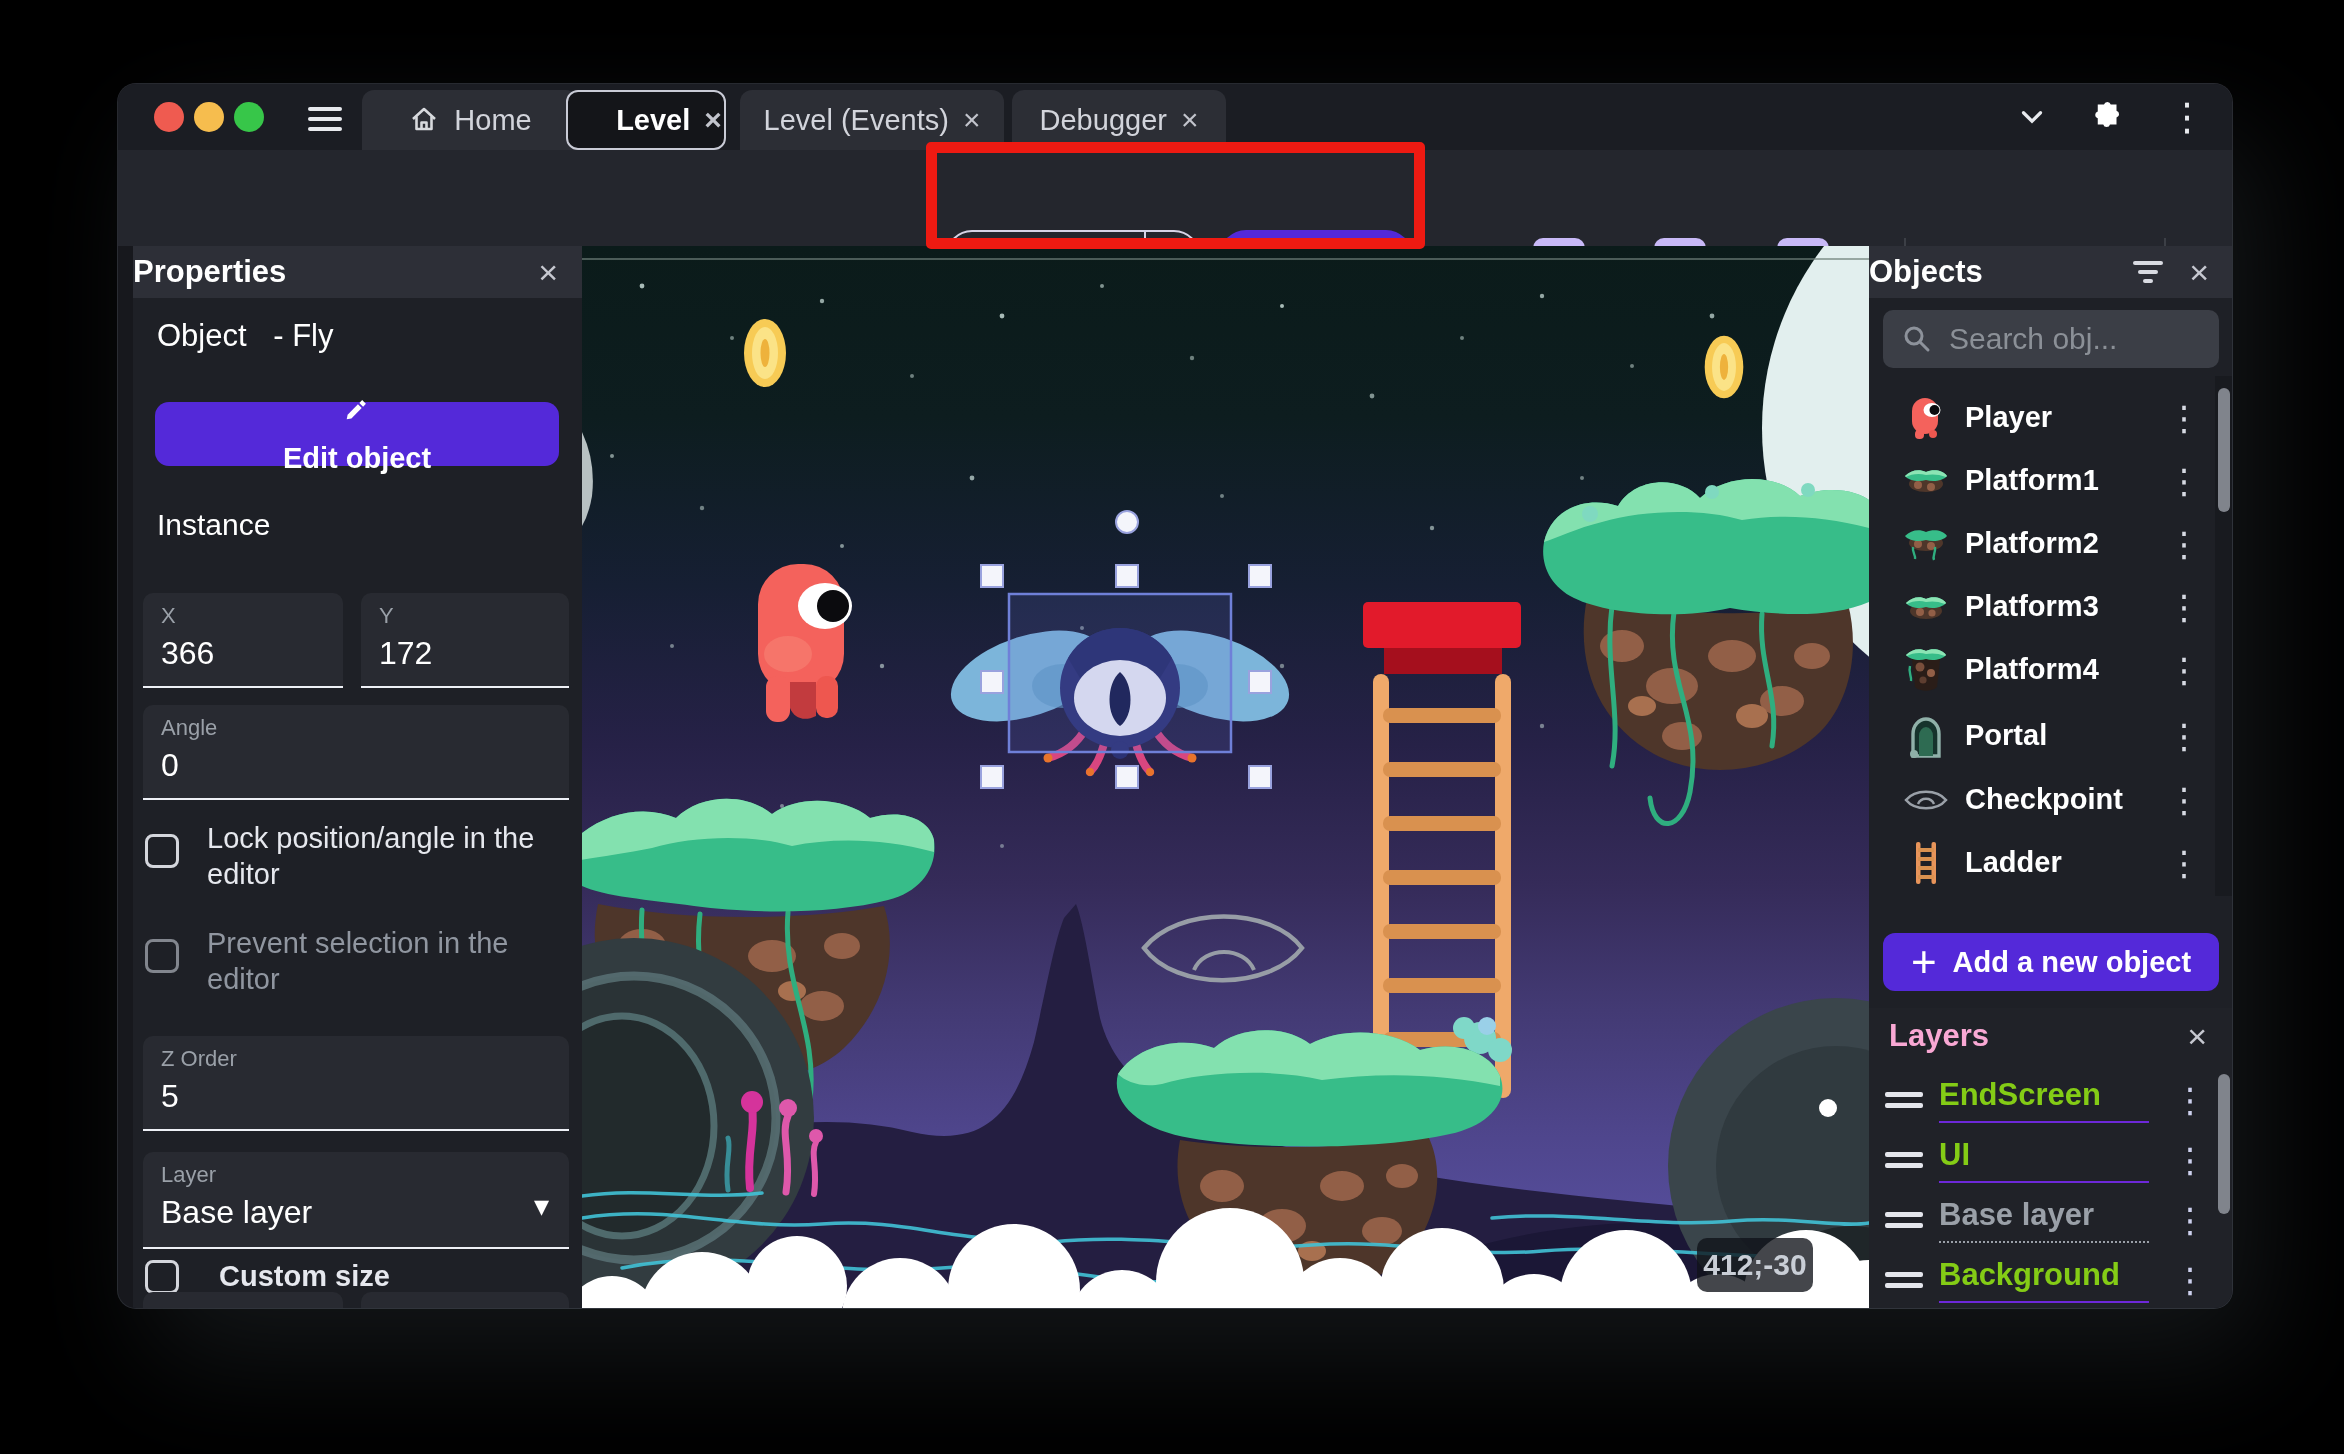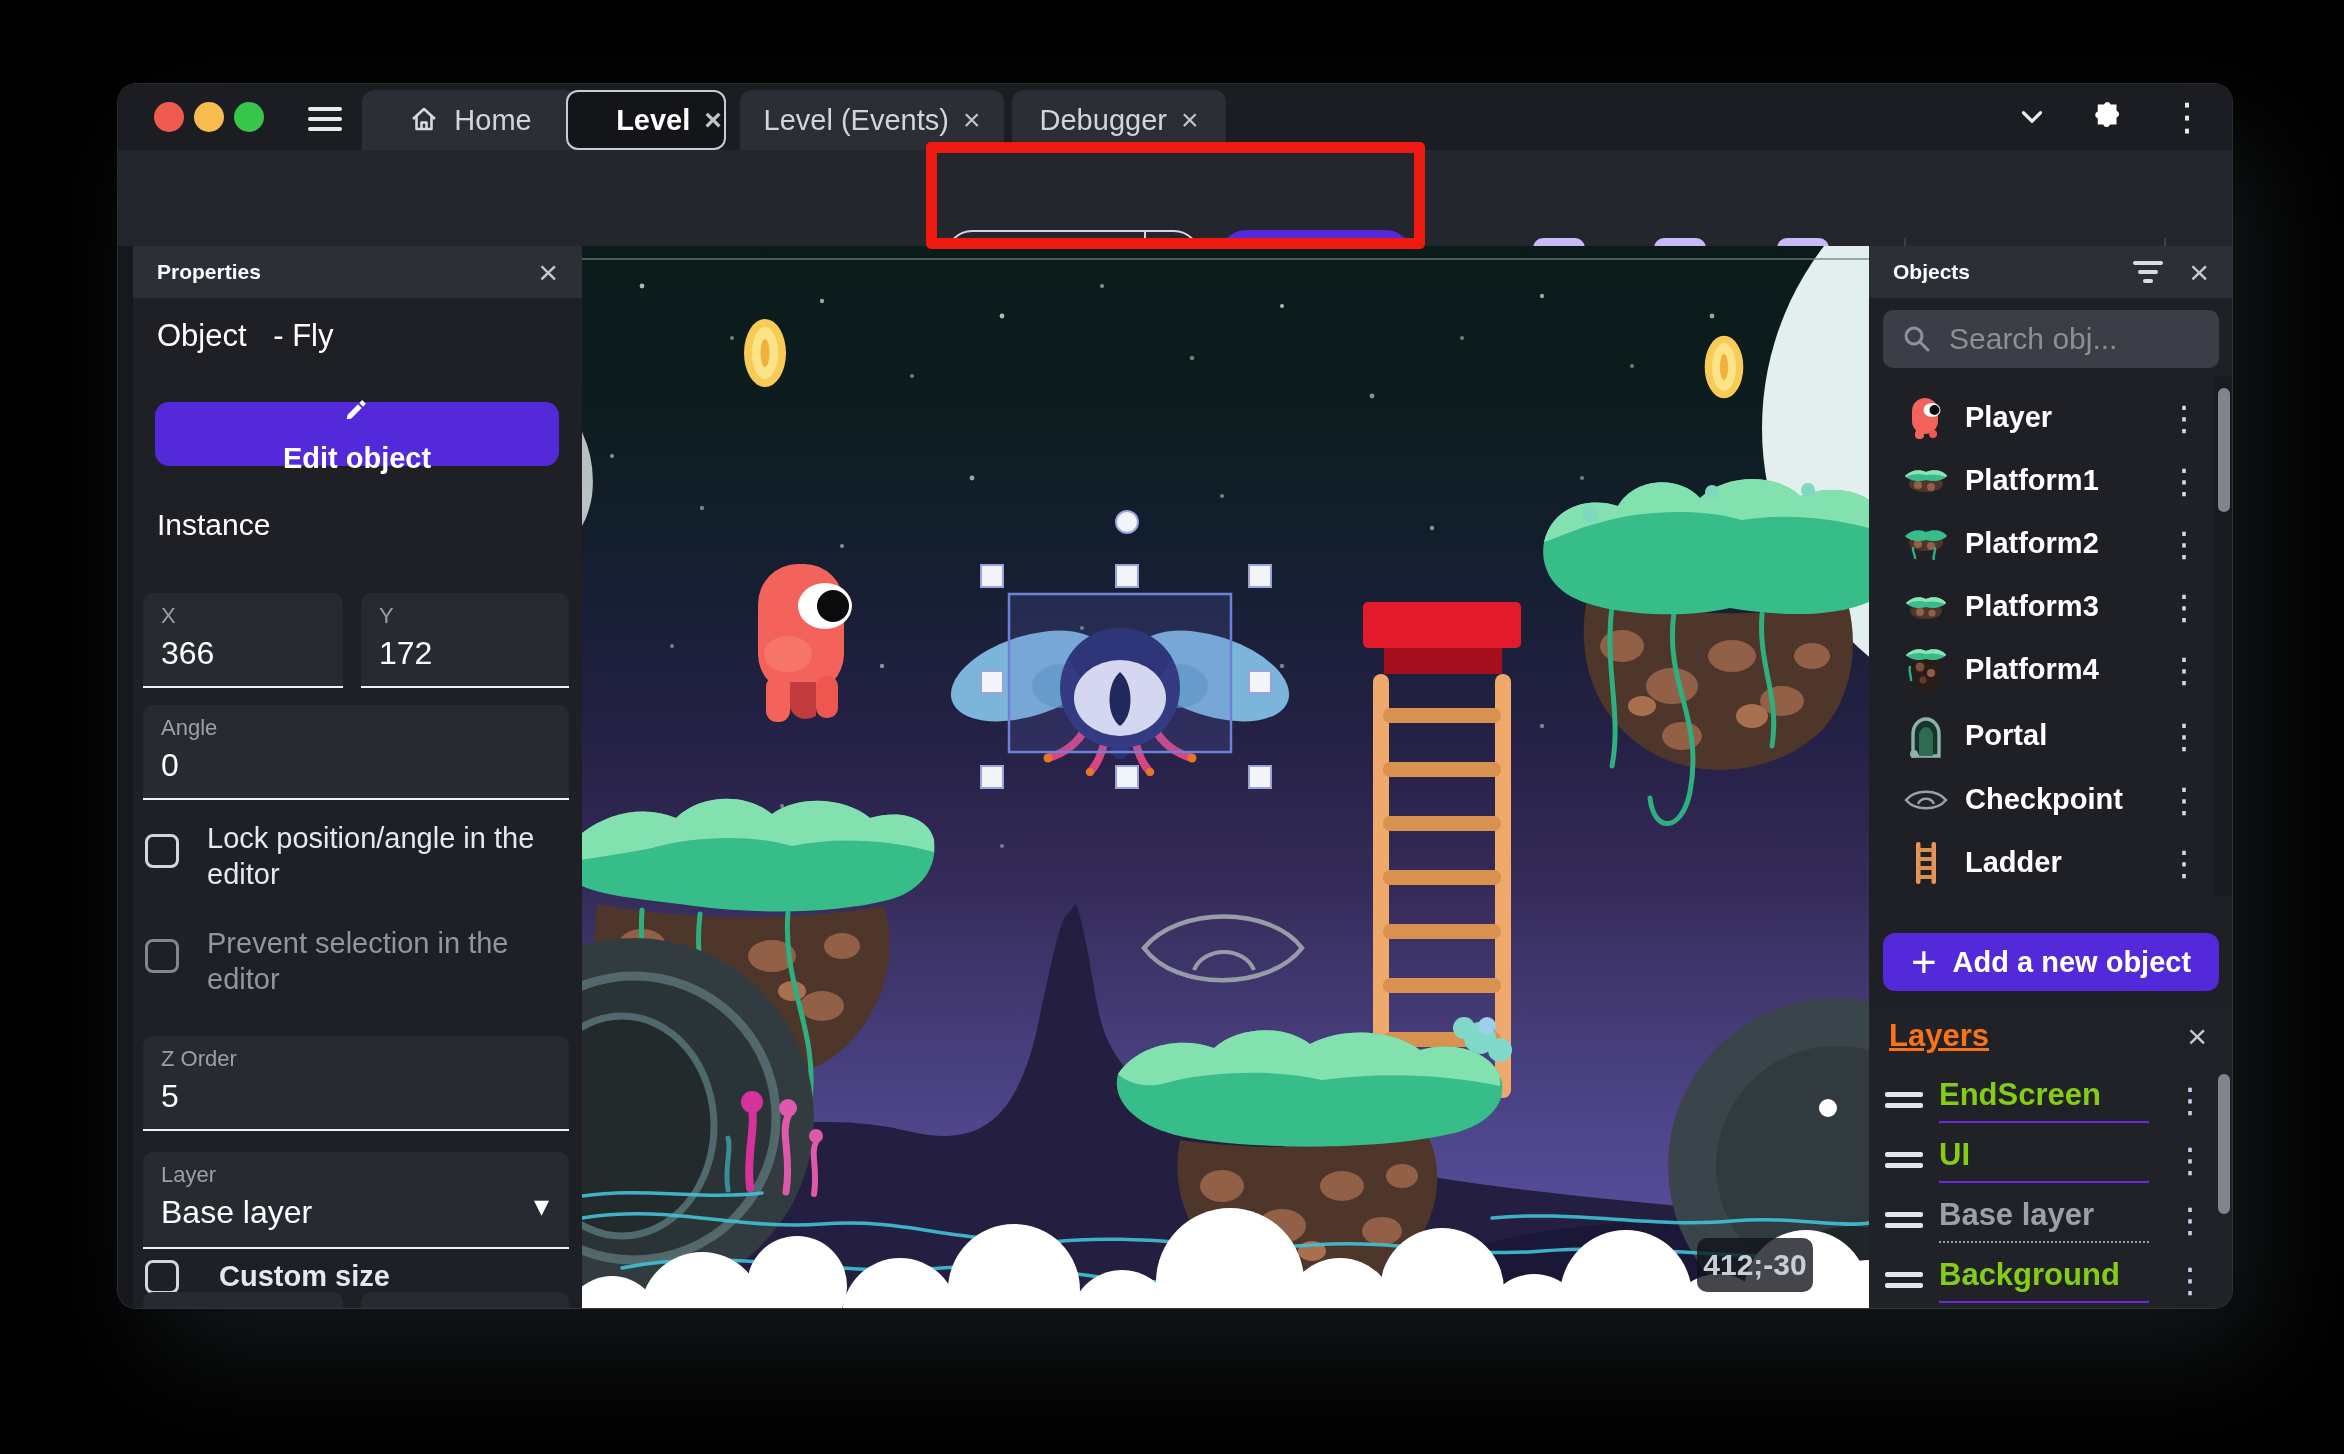--- a/index.html
+++ b/index.html
@@ -31,21 +31,21 @@
   #previewArrow{flex:1;display:flex;align-items:center;justify-content:center;font-size:24px;color:#e6e4f0;}
   #publishBtn{left:1102px;top:80px;width:192px;height:74px;background:#5429d9;border-radius:26px;
               display:flex;align-items:center;justify-content:center;gap:14px;color:#fff;
               font-size:29px;font-weight:700;}
   
   #redbox{left:926px;top:142px;width:499px;height:107px;border:11px solid #ee1a12;border-radius:5px;
           box-sizing:border-box;z-index:99;pointer-events:none;}
   
   .panel{background:#1e2026;}
   .phdr{height:52px;background:#2d2f37;display:flex;align-items:center;color:#fff;}
-  .phdr .t{font-size:21px;font-weight:600;margin-left:24px;flex:1;}
+  .phdr .t{font-size:31px;font-weight:600;flex:1;}
   .phdr .x{color:#c6c8d0;font-size:34px;margin-right:24px;line-height:1;}
   #props{left:15px;top:162px;width:449px;height:1062px;}
   #objects{left:1751px;top:162px;width:364px;height:762px;}
   #layersP{left:1751px;top:924px;width:364px;height:300px;background:#202228;}
   .field{background:#282a31;border-radius:10px 10px 0 0;border-bottom:2px solid #eef0f6;
          box-sizing:border-box;padding:10px 18px 0 18px;}
   .field .lab{font-size:22px;color:#9aa0a8;}
   .field .val{font-size:32px;color:#fff;margin-top:6px;}
   .chkbox{width:34px;height:34px;border:3px solid #d4d6dc;border-radius:8px;box-sizing:border-box;}
   .chkbox.dim{border-color:#82868e;}
@@ -710,21 +710,21 @@
     <div class="abs sbthumb" style="right:3px;top:142px;height:124px;"></div>
 
     <div id="addBtn" class="abs">
       <span class="pl">+</span>
       <span>Add a new object</span>
     </div>
   </div>
 
   <div id="layersP" class="abs">
     <div style="height:56px;display:flex;align-items:center;">
-      <span style="flex:1;margin-left:20px;font-size:31px;font-weight:600;color:#f97316;text-decoration:underline;">Layers</span>
+      <span style="flex:1;margin-left:20px;font-size:31px;font-weight:600;color:#f9a8d4;">Layers</span>
       <span class="x" style="margin-right:26px;color:#c6c8d0;font-size:34px;">×</span>
     </div>
 
     <div class="abs layrow" style="top:62px;">
       <span class="drag" style="margin-left:16px;">
           <span></span>
           <span></span>
         </span>
       <span class="layname">EndScreen</span>
       <span class="kebab" style="margin-left:24px;color:#ccd0ee;">⋮</span>

